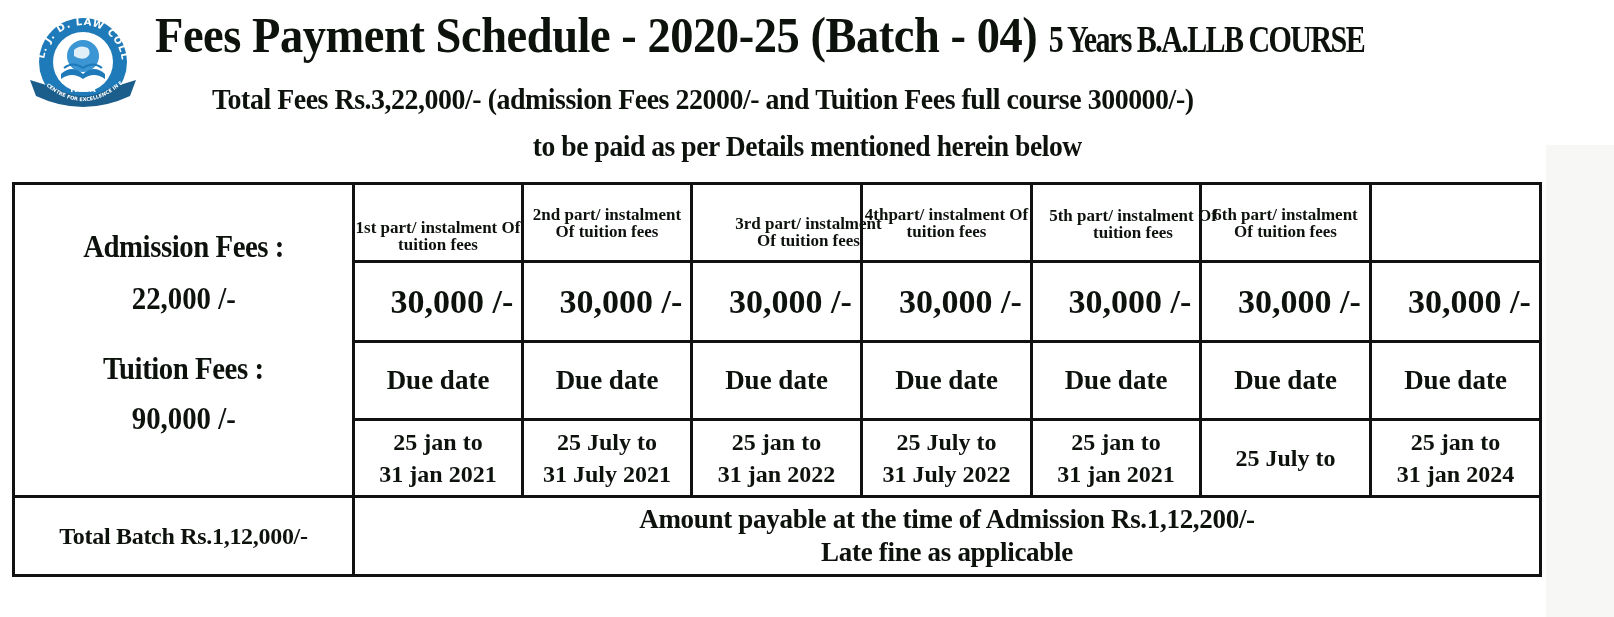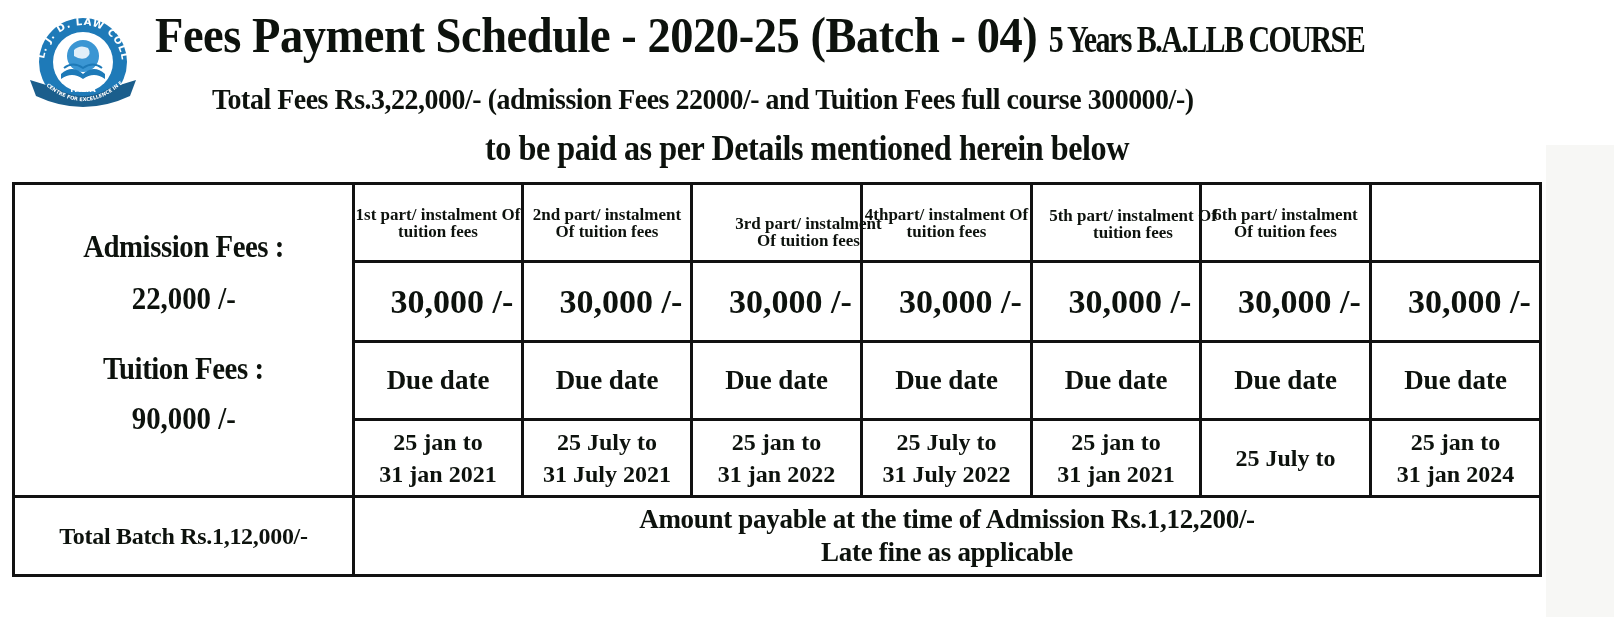--- a/index.html
+++ b/index.html
@@ -15,21 +15,21 @@
     transform: scaleX(0.93); transform-origin: left top;
   }
   .title .course { font-size: 38px; letter-spacing: -2px; display: inline-block; transform: scaleX(0.85); transform-origin: left center; }
   .sub1 {
     position: absolute; left: 212px; top: 84px; white-space: nowrap; font-weight: bold;
     font-size: 30px; line-height: 1; letter-spacing: -0.5px;
     transform: scaleX(0.93); transform-origin: left top;
   }
   .sub2 {
     position: absolute; left: 0; width: 1614px; top: 131px; text-align: center; font-weight: bold;
-    font-size: 35px; line-height: 1; letter-spacing: -0.5px;
+    font-size: 30px; line-height: 1; letter-spacing: -0.5px;
   }
   .sub2 span { display: inline-block; transform: scaleX(0.92); }
 
   .tbl { position: absolute; left: 12px; top: 182px; width: 1530px; height: 395px; border: 3px solid #111; box-sizing: border-box; }
   .vline { position: absolute; background: #111; width: 3px; }
   .hline { position: absolute; background: #111; height: 3px; }
   .cell { position: absolute; display: flex; align-items: center; justify-content: center; text-align: center; box-sizing: border-box; }
   .hdr { font-weight: bold; font-size: 17px; line-height: 17px; }
   .amt { font-weight: bold; font-size: 34px; padding-left: 28px; }
   .due { font-weight: bold; font-size: 27px; }
@@ -89,21 +89,21 @@
   <div class="vline" style="left:675px; top:0; height:312px;"></div>
   <div class="vline" style="left:845px; top:0; height:312px;"></div>
   <div class="vline" style="left:1015px; top:0; height:312px;"></div>
   <div class="vline" style="left:1184px; top:0; height:312px;"></div>
   <div class="vline" style="left:1354px; top:0; height:312px;"></div>
   <div class="hline" style="left:337px; top:75px; width:1187px;"></div>
   <div class="hline" style="left:337px; top:155px; width:1187px;"></div>
   <div class="hline" style="left:337px; top:233px; width:1187px;"></div>
   <div class="hline" style="left:0; top:310px; width:1524px;"></div>
 
-  <div class="cell hdr" style="left:340px; top:0; width:166px; height:75px;">1st part/ instalment  Of tuition fees</div>
+  <div class="cell hdr" style="left:340px; top:13px; width:166px; height:75px;">1st part/ instalment  Of tuition fees</div>
   <div class="cell amt" style="left:340px; top:78px; width:166px; height:77px;">30,000 /-</div>
   <div class="cell due" style="left:340px; top:158px; width:166px; height:75px;">Due date</div>
   <div class="cell dates" style="left:340px; top:236px; width:166px; height:74px; flex-direction:column;">
     <span>25 jan to</span>
     <span>31 jan 2021</span>
   </div>
 
   <div class="cell hdr" style="left:509px; top:0; width:166px; height:75px;">2nd  part/ instalment Of tuition fees</div>
   <div class="cell amt" style="left:509px; top:78px; width:166px; height:77px;">30,000 /-</div>
   <div class="cell due" style="left:509px; top:158px; width:166px; height:75px;">Due date</div>

